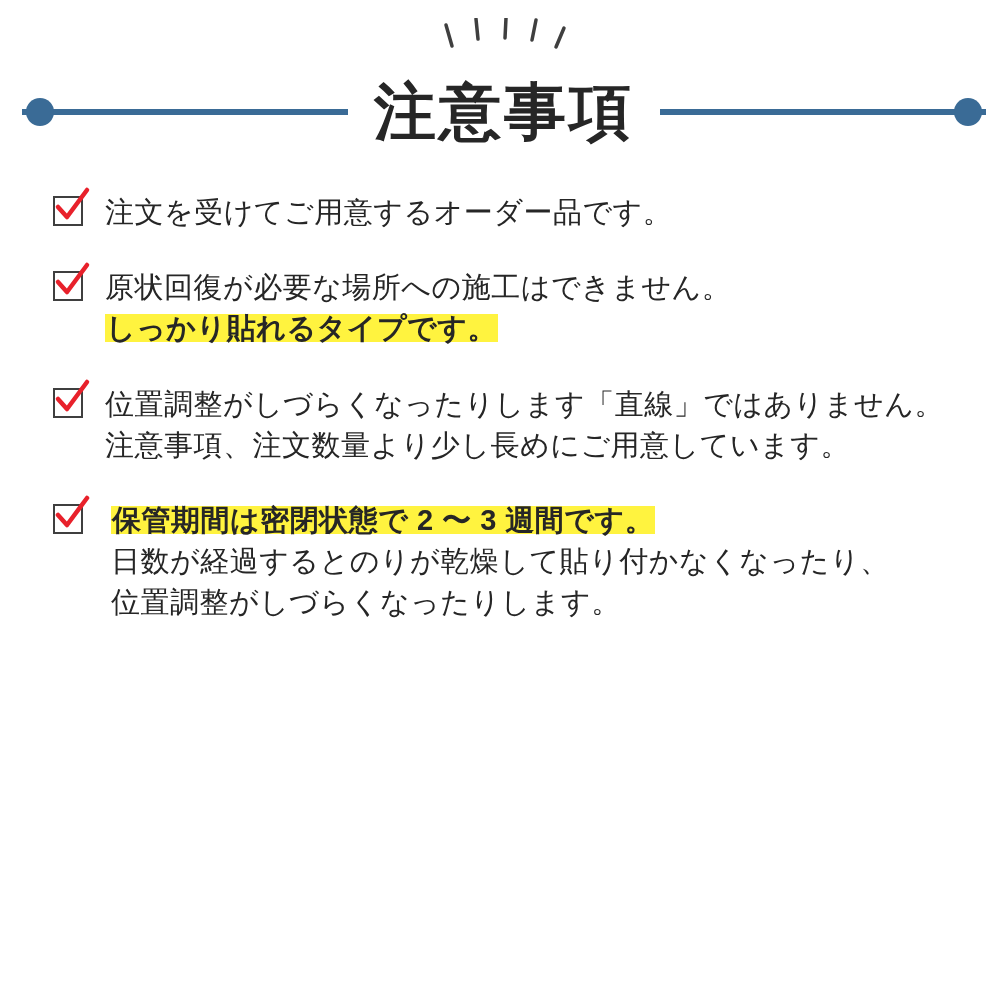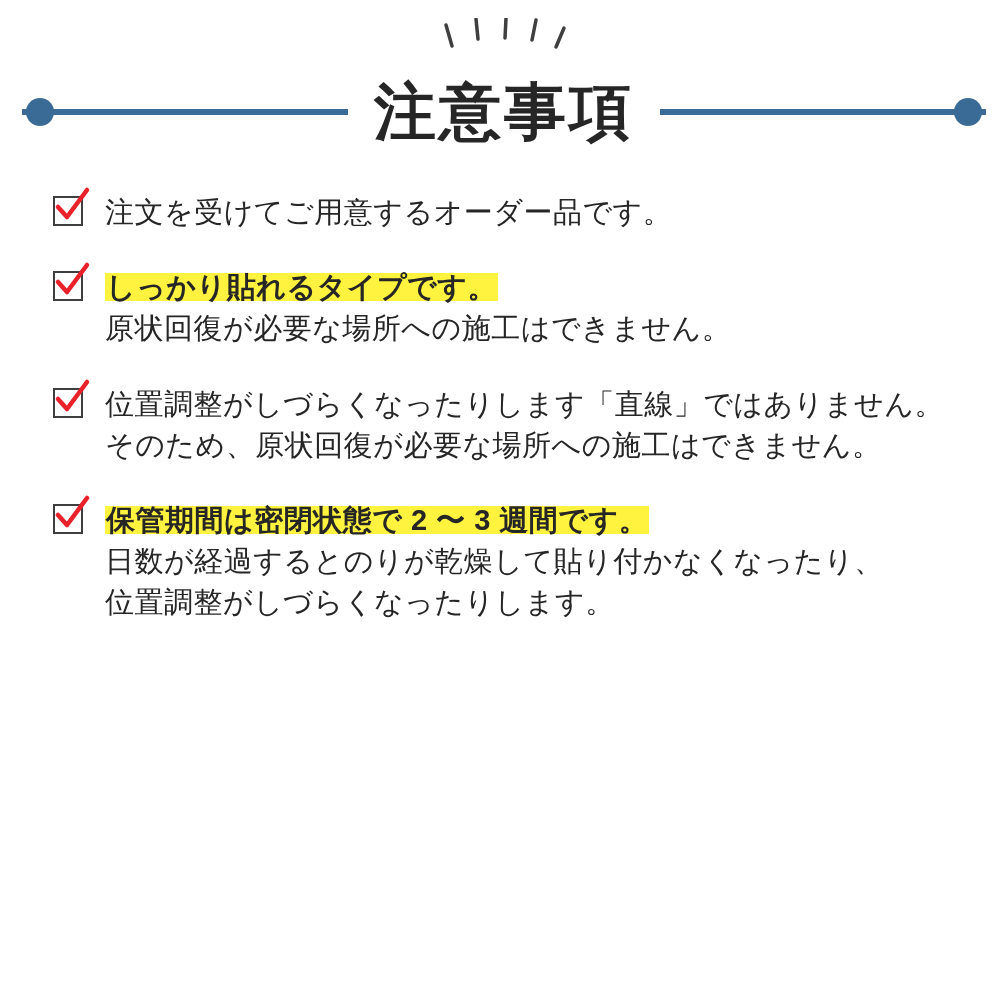--- a/index.html
+++ b/index.html
@@ -72,21 +72,21 @@
   
   .notes {
     margin: 22px 0 0 5px;
     padding: 0 40px 0 48px;
   }
   .note {
     display: flex;
     align-items: flex-start;
     margin-bottom: 34px;
   }
-  .note:last-child { margin-bottom: 0; }
+  .note:last-child { margin-bottom: 0; gap: 6px; }
 
   .checkbox {
     flex: 0 0 auto;
     width: 34px;
     height: 34px;
     margin: 4px 18px 0 0;
     position: relative;
   }
   .checkbox .box {
     position: absolute;
@@ -157,34 +157,34 @@
       </div>
     </div>
     <div class="note">
       <div class="checkbox">
         <span class="box"></span>
         <svg viewBox="0 0 42 42">
           <path d="M7 20 L16 30 L36 3" fill="none" stroke="#e8212b" stroke-width="4.5" stroke-linecap="round" stroke-linejoin="round"></path>
         </svg>
       </div>
       <div class="lines">
+        <div class="line"><span>原状回復が必要な場所への施工はできません。</span></div>
         <div class="line bold"><span class="hl">しっかり貼れるタイプです。</span></div>
-        <div class="line"><span>原状回復が必要な場所への施工はできません。</span></div>
       </div>
     </div>
     <div class="note">
       <div class="checkbox">
         <span class="box"></span>
         <svg viewBox="0 0 42 42">
           <path d="M7 20 L16 30 L36 3" fill="none" stroke="#e8212b" stroke-width="4.5" stroke-linecap="round" stroke-linejoin="round"></path>
         </svg>
       </div>
       <div class="lines">
         <div class="line"><span>位置調整がしづらくなったりします「直線」ではありません。</span></div>
-        <div class="line"><span>そのため、原状回復が必要な場所への施工はできません。</span></div>
+        <div class="line"><span>注意事項、注文数量より少し長めにご用意しています。</span></div>
       </div>
     </div>
     <div class="note">
       <div class="checkbox">
         <span class="box"></span>
         <svg viewBox="0 0 42 42">
           <path d="M7 20 L16 30 L36 3" fill="none" stroke="#e8212b" stroke-width="4.5" stroke-linecap="round" stroke-linejoin="round"></path>
         </svg>
       </div>
       <div class="lines">

